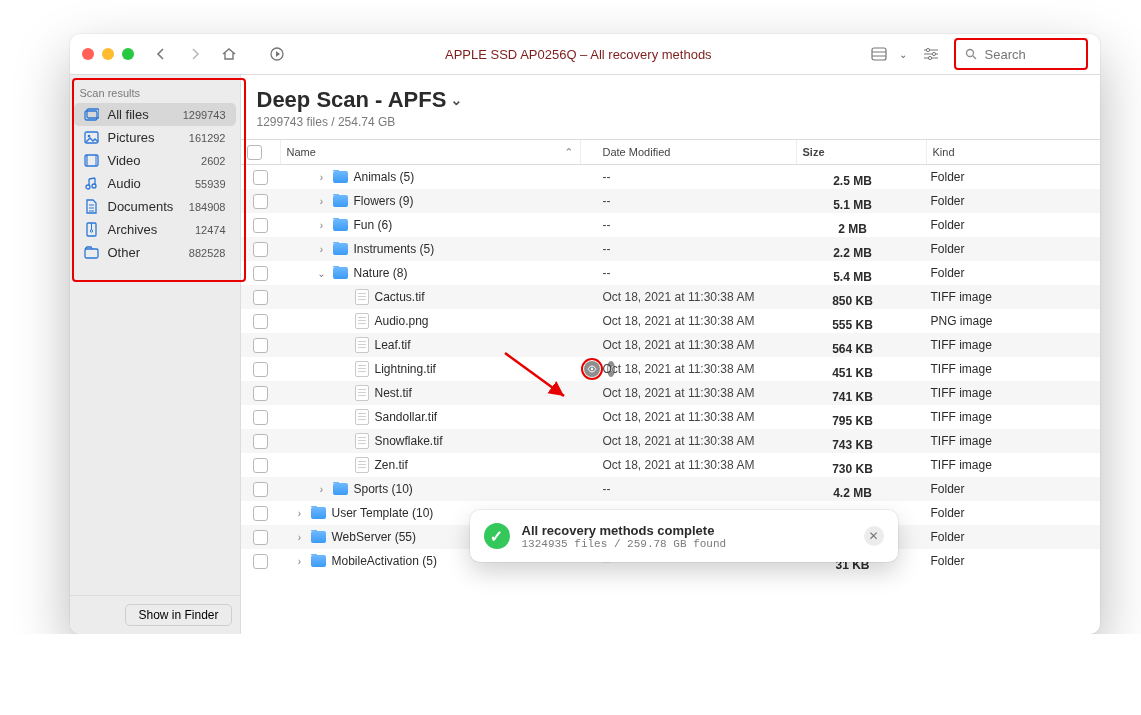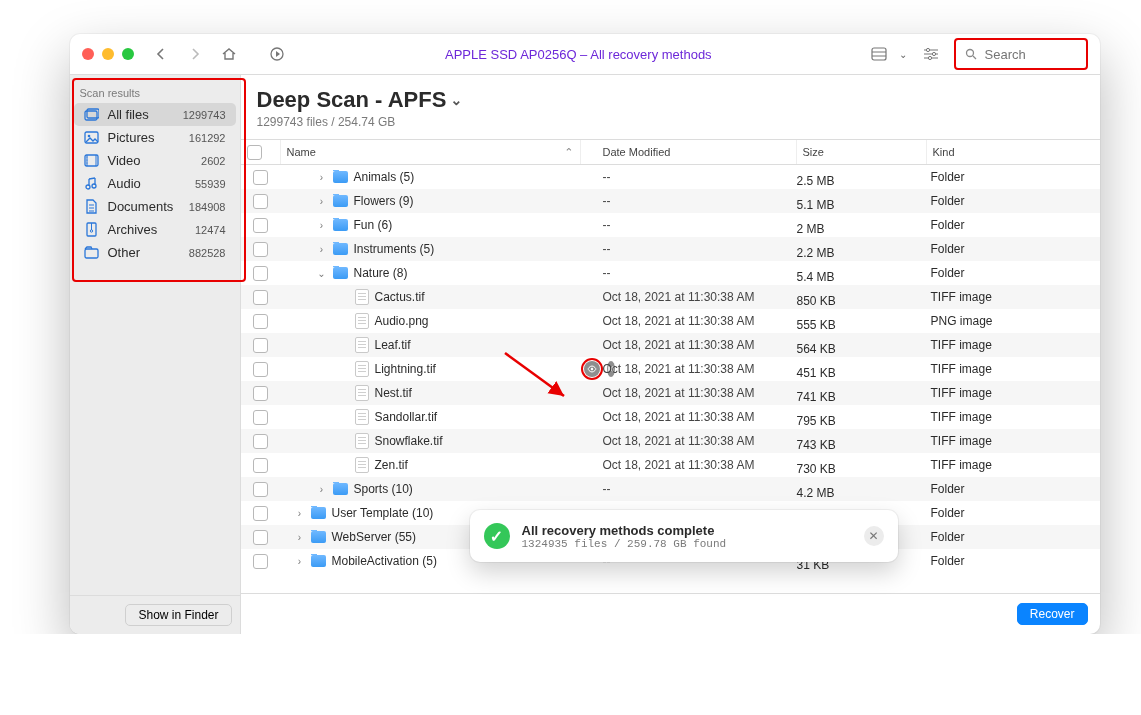--- a/index.html
+++ b/index.html
@@ -19,21 +19,21 @@
     width:1030px;height:600px;margin:34px 40px 0 68px;
     background:var(--bg);border-radius:10px;box-shadow:0 22px 55px rgba(0,0,0,.28),0 0 0 1px rgba(0,0,0,.04);
     display:flex;flex-direction:column;overflow:hidden;position:relative;
   }
   
   .toolbar{height:40px;display:flex;align-items:center;padding:0 12px;border-bottom:1px solid var(--border);gap:8px;}
   .traffic{display:flex;gap:8px;margin-right:6px;}
   .tl{width:12px;height:12px;border-radius:50%;}
   .tl.r{background:#ff5f57;}.tl.y{background:#febc2e;}.tl.g{background:#28c840;}
   .tool-btn{width:26px;height:22px;display:flex;align-items:center;justify-content:center;color:#6e6e6e;border-radius:5px;}
-  .title{flex:1;text-align:center;font-size:13px;color:#6d28d9;}
+  .title{flex:1;text-align:center;font-size:13px;color:#7f1d1d;}
   .right-tools{display:flex;align-items:center;gap:10px;}
   .search{display:flex;align-items:center;gap:6px;height:22px;width:112px;border-radius:5px;padding:0 6px;border:1.5px solid transparent;}
   .search input{border:none;background:transparent;outline:none;font-size:13px;color:#555;width:80px;}
   .chev-mini{font-size:10px;color:#666;margin-left:-4px;}
   .hl-search{border:2.5px solid var(--highlight);border-radius:4px;padding:2px 2px;}
   
   .body{flex:1;display:flex;min-height:0;}
   .sidebar{width:170px;background:var(--side);border-right:1px solid var(--border);padding:6px 0 0 0;display:flex;flex-direction:column;}
   .side-title{font-size:11px;color:var(--muted);padding:6px 10px 4px;}
   .side-item{display:flex;align-items:center;gap:8px;padding:4px 10px;font-size:13px;border-radius:5px;margin:0 4px;justify-content:space-between;}
@@ -47,34 +47,34 @@
   .pgh{padding:12px 16px 10px;}
   .pgh h1{margin:0;font-size:22px;font-weight:700;display:flex;align-items:center;gap:4px;}
   .pgh h1 .chev{font-size:14px;color:#555;}
   .pgh .sub{font-size:12px;color:var(--muted);margin-top:2px;}
   
   .table{flex:1;display:flex;flex-direction:column;min-height:0;border-top:1px solid var(--border);}
   .thead,.trow{display:grid;grid-template-columns:40px 300px 16px 200px 130px 140px;align-items:center;}
   .thead{height:24px;font-size:11px;color:#444;border-bottom:1px solid var(--border);}
   .thead .th{padding:0 6px;display:flex;align-items:center;gap:4px;border-right:1px solid #eee;height:100%;}
   .thead .th:last-child{border-right:none;align-items:center;}
-  .thead .th.size,.trow .csize{justify-content:flex-start;}
+  .thead .th.size,.trow .csize{justify-content:flex-start;font-weight:bold;}
   .tbody{flex:1;overflow:auto;position:relative;}
   .trow{height:24px;font-size:12px;}
   .trow:nth-child(even){background:var(--row-alt);}
   .cchk{display:flex;justify-content:center;}
   .chk{width:13px;height:13px;border:1.2px solid #b8b8b8;border-radius:3px;background:#fff;}
   .cname{display:flex;align-items:center;gap:6px;padding-left:4px;white-space:nowrap;overflow:hidden;}
   .disc{width:10px;color:#7a7a7a;font-size:10px;display:inline-block;text-align:center;}
   .folder-ic{width:15px;height:12px;border-radius:2px;background:linear-gradient(#6fb8ff,#3b9bf5);position:relative;}
   .folder-ic::before{content:"";position:absolute;top:-3px;left:0;width:6px;height:3px;background:#6fb8ff;border-radius:1px 1px 0 0;}
   .file-ic{width:12px;height:14px;background:#fff;border:1px solid #c9c9c9;border-radius:2px;position:relative;}
   .file-ic::after{content:"";position:absolute;left:2px;right:2px;top:3px;height:1px;background:#cfcfcf;box-shadow:0 3px 0 #cfcfcf,0 6px 0 #cfcfcf;}
   .cdate{color:#444;padding-left:6px;white-space:nowrap;}
-  .csize{text-align:left;padding-right:18px;white-space:nowrap;margin-top:8px;}
+  .csize{text-align:center;padding-right:18px;white-space:nowrap;margin-top:8px;}
   .ckind{padding-left:4px;white-space:nowrap;}
   .hover-acts{display:flex;gap:4px;align-items:center;}
   .eye,.hex{width:16px;height:16px;border-radius:50%;background:#8e8e8e;display:flex;align-items:center;justify-content:center;color:#fff;}
   .eye-wrap{border:2.5px solid var(--highlight);border-radius:50%;padding:1px;}
   
   .arrow{position:absolute;pointer-events:none;}
   
   .toast{position:absolute;left:400px;bottom:72px;width:400px;height:52px;background:#fff;border-radius:10px;box-shadow:0 10px 25px rgba(0,0,0,.18),0 0 0 1px rgba(0,0,0,.05);display:flex;align-items:center;gap:12px;padding:0 14px;}
   .toast .ok{width:26px;height:26px;border-radius:50%;background:#34c759;display:flex;align-items:center;justify-content:center;color:#fff;font-weight:700;}
   .toast .msg{flex:1;}
@@ -532,24 +532,20 @@
                 <span>MobileActivation (5)</span>
               </div>
     <div></div>
     <div class="cdate">--</div>
     <div class="csize">31 KB</div>
     <div class="ckind">Folder</div>
             </div>
           </div>
       </div>
 
-      <div class="footer">
-        <span></span>
-        <button class="btn primary">Recover</button>
-      </div>
     </div>
   </div>
 
   <div class="hl-side"></div>
 
   <svg class="arrow" style="left:432px;top:316px;" width="80" height="56">
     <defs>
         <marker id="ah" markerWidth="8" markerHeight="8" refX="6" refY="3" orient="auto">
           <path d="M0 0L6 3L0 6z" fill="#e80000"></path>
         </marker>

